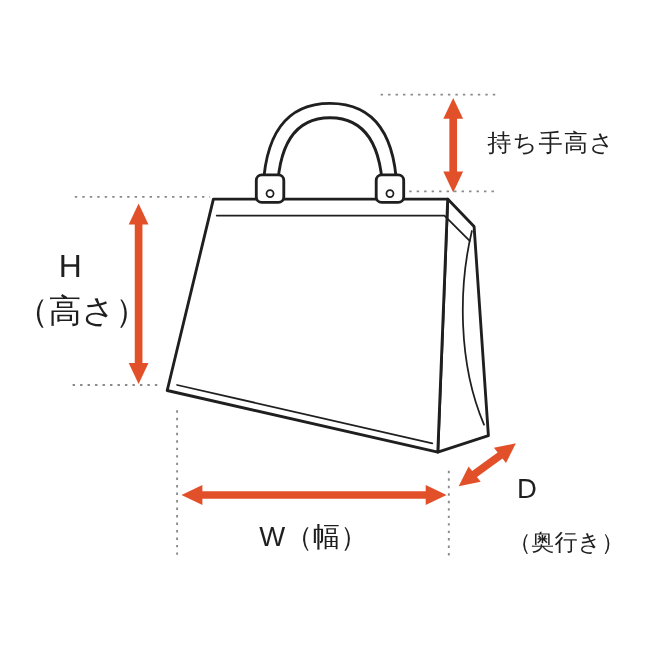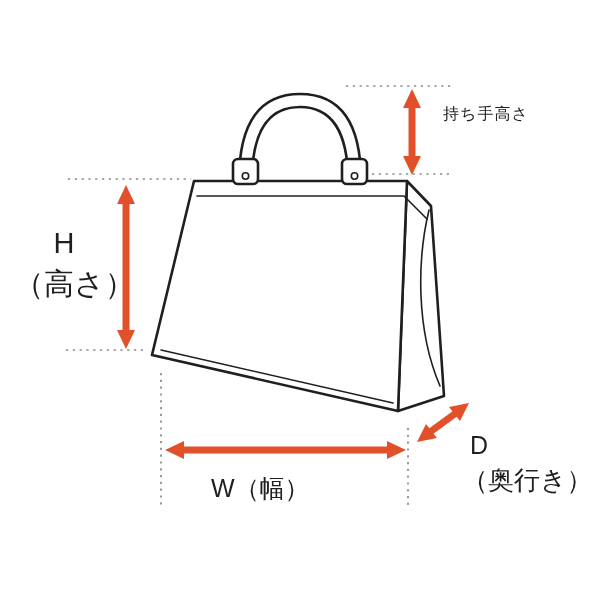--- a/index.html
+++ b/index.html
@@ -30,28 +30,28 @@
   }
   .accent-fill { fill:var(--accent,#e2502a); stroke:none; }
   .accent-shaft { stroke:var(--accent,#e2502a); stroke-width:7; fill:none; }
   .label {
     position:absolute;
     color:var(--ink,#1f1f1f);
     font-weight:500;
     white-space:nowrap;
     line-height:1.25;
   }
-  .label-handle-height { left:443px; top:104px; font-size:16px; letter-spacing:1px; }
+  .label-handle-height { left:443px; top:116px; font-size:22px; letter-spacing:1px; }
   .label-h-block { left:14px; top:225px; width:100px; text-align:center; }
   .label-h-letter { font-size:29px; }
   .label-h-paren  { font-size:30px; margin-top:4px; }
-  .label-w { left:211px; top:473px; width:116px; text-align:left; font-size:25px; }
+  .label-w { left:227px; top:473px; width:116px; text-align:center; font-size:25px; }
   .label-d-block { left:462px; top:430px; text-align:left; }
   .label-d-letter { font-size:25px; padding-left:8px; }
-  .label-d-paren  { font-size:26px; margin-top:3px; }
+  .label-d-paren  { font-size:21px; margin-top:20px; }
 </style>
 </head>
 <body>
 
 <div class="canvas">
 
   <svg width="600" height="600" viewBox="0 0 600 600">
 
     <line class="guide" x1="346" y1="86" x2="452" y2="86"></line>
     <line class="guide" x1="372" y1="174" x2="452" y2="174"></line>

